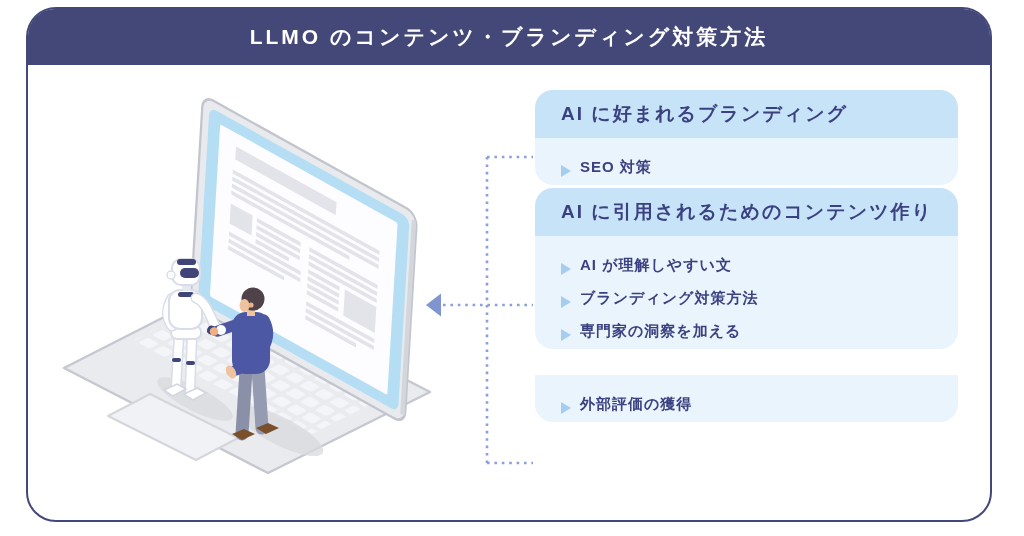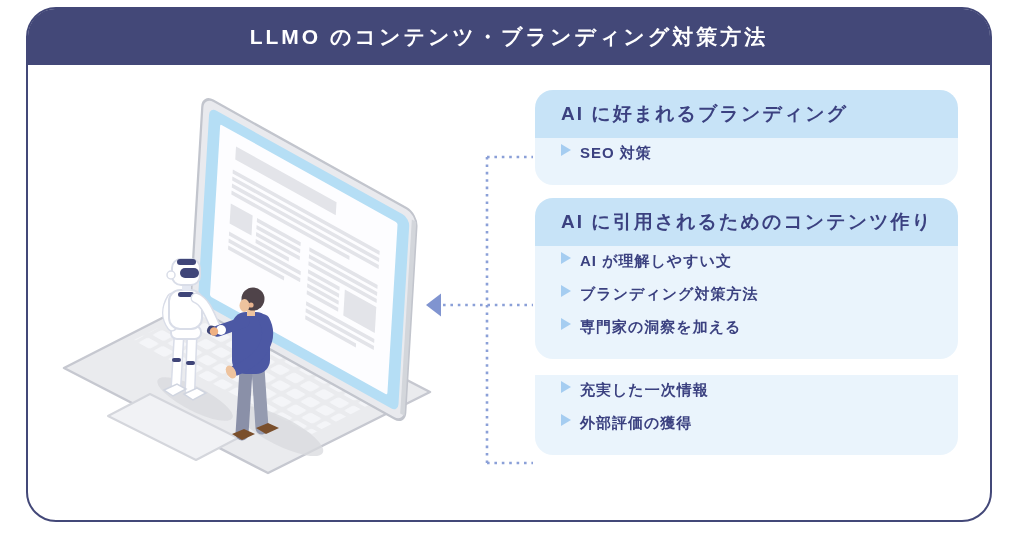--- a/index.html
+++ b/index.html
@@ -32,21 +32,21 @@
     color:var(--panel-text,#3b4180);
     font-size:19px;font-weight:bold;letter-spacing:2px;
     padding-left:26px;box-sizing:border-box;
   }
   .panel-body{
     background:var(--panel-body-bg,#eaf4fc);
     border-radius:0 0 18px 18px;
     padding:6px 0 8px 26px;
   }
   .bullet{
-    height:33px;display:flex;align-items:flex-start;
+    height:33px;display:flex;align-items:flex-end;
     color:var(--panel-text,#3b4180);
     font-size:15px;font-weight:bold;letter-spacing:1px;
   }
   .tri{
     width:0;height:0;display:inline-block;
     border-left:10px solid var(--bullet-triangle,#a5cdf1);
     border-top:6px solid transparent;
     border-bottom:6px solid transparent;
     margin-right:9px;flex:0 0 auto;
   }
@@ -174,21 +174,21 @@
   <div class="panel" style="top:90px">
     <div class="panel-header">AI に好まれるブランディング</div>
     <div class="panel-body">
       <div class="bullet">
         <span class="tri"></span>
         <span>SEO 対策</span>
       </div>
     </div>
   </div>
 
-  <div class="panel" style="top:198px">
+  <div class="panel" style="top:188px">
     <div class="panel-header">AI に引用されるためのコンテンツ作り</div>
     <div class="panel-body">
       <div class="bullet">
         <span class="tri"></span>
         <span>AI が理解しやすい文</span>
       </div>
       <div class="bullet">
         <span class="tri"></span>
         <span>ブランディング対策方法</span>
       </div>
@@ -196,22 +196,18 @@
         <span class="tri"></span>
         <span>専門家の洞察を加える</span>
       </div>
     </div>
   </div>
 
   <div class="panel" style="top:375px">
     <div class="panel-body">
       <div class="bullet">
         <span class="tri"></span>
-        <span>充実した一次情報</span>
-      </div>
-      <div class="bullet">
-        <span class="tri"></span>
         <span>外部評価の獲得</span>
       </div>
     </div>
   </div>
 
 </div>
 
 </body></html>

